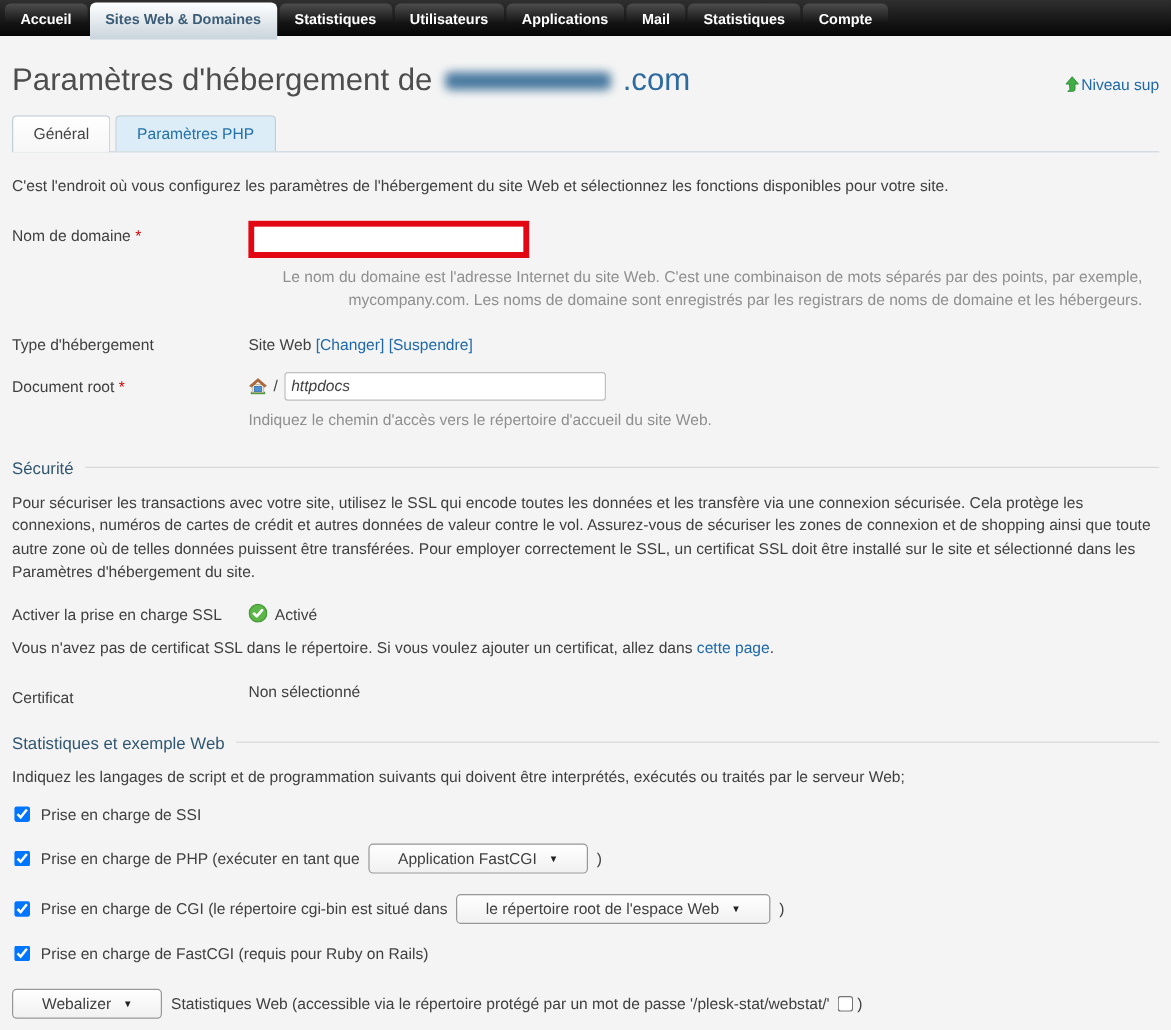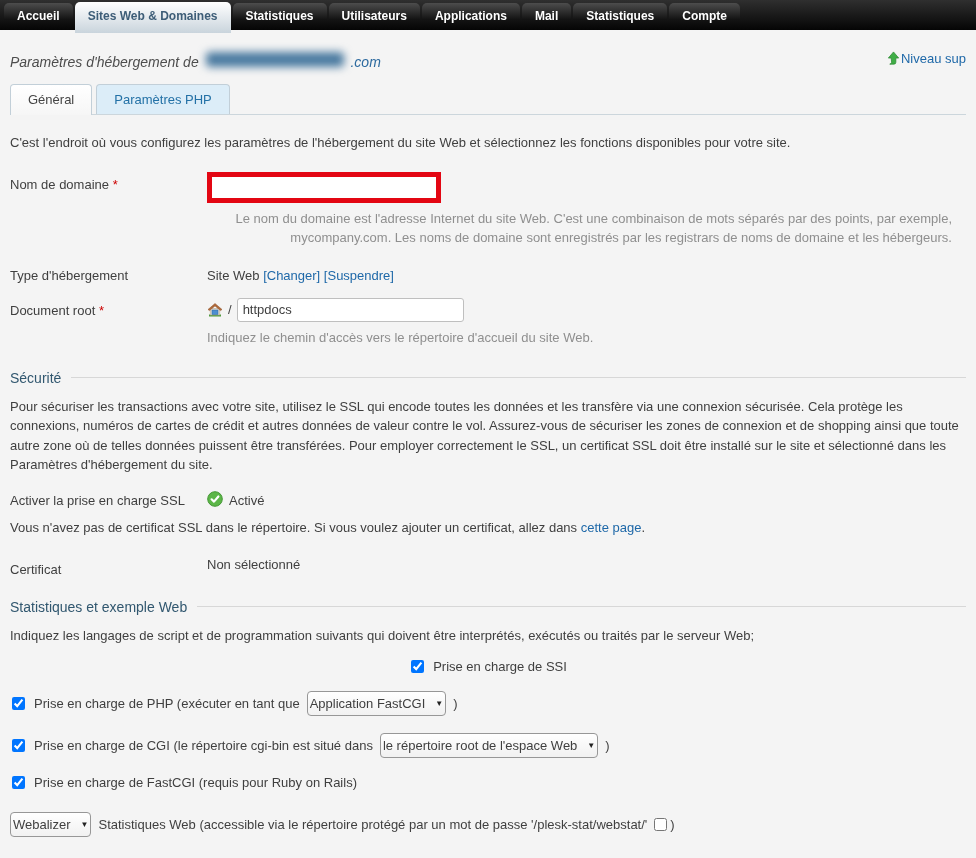--- a/index.html
+++ b/index.html
@@ -42,21 +42,21 @@
     color: #3d5d77;
   }
   
   .content { padding: 0 10px; }
   .title-row {
     margin-top: 21px;
     display: flex;
     justify-content: space-between;
     align-items: flex-end;
   }
-  .page-title { font-size: 14px; font-weight: normal; color: #4d4d4d; font-style: italic; }
+  .page-title { font-size: 26px; font-weight: normal; color: #4d4d4d; }
   .domain-redacted {
     display: inline-block;
     width: 138px;
     height: 15px;
     background: #49799f;
     border-radius: 4px;
     filter: blur(4px);
     margin: 0 3px;
   }
   .domain-suffix { color: #2d6a9f; }
@@ -113,28 +113,29 @@
     font-size: 13px;
     padding: 0 4px;
     background: #fff;
   }
   .hint { color: #8f8f8f; margin-top: 7px; max-width: 745px; line-height: 1.45; text-align: right; }
   .row-gap { margin-top: 15px; }
   .value-inline { padding-top: 5px; }
   a.link { color: #1e68a8; text-decoration: none; }
   .docroot-line { display: flex; align-items: center; gap: 5px; }
   .docroot-line input {
-    width: 227px;
+    width: 268px;
     height: 24px;
     border: 1px solid #bfbfbf;
     border-radius: 3px;
     padding: 0 5px;
     font-size: 13px;
     color: #3f3f3f;
     background: #fff;
+    font-style: italic;
   }
   .house-icon svg { display: block; }
   
   .section-head {
     display: flex;
     align-items: center;
     color: #31576f;
     font-size: 14px;
     margin: 22px 0 11px 0;
   }
@@ -153,21 +154,21 @@
     flex-wrap: nowrap;
     white-space: nowrap;
   }
   .check-row input[type="checkbox"] { margin: 0 9px 0 2px; width: 13px; height: 13px; }
   .sel {
     display: inline-flex;
     align-items: center;
     background: linear-gradient(#ffffff, #f1f1f1);
     border: 1px solid #979797;
     border-radius: 4px;
-    padding: 4px 2px;
+    padding: 4px 24px;
     margin: 0 7px;
     cursor: pointer;
   }
   .sel .caret { margin-left: 10px; font-size: 8px; color: #222; }
   .sel.first { margin-left: 0; }
   .inline-unchecked { margin: 0 3px 0 7px !important; }
 </style>
 </head>
 <body>
 
@@ -278,21 +279,21 @@
     <div class="form-label">Certificat</div>
     <div>Non sélectionné</div>
   </div>
 
   <div class="section-head">
     <span>Statistiques et exemple Web</span>
     <span class="line"></span>
   </div>
   <div class="para">Indiquez les langages de script et de programmation suivants qui doivent être interprétés, exécutés ou traités par le serveur Web;</div>
 
-  <div class="check-row" style="justify-content:center;">
+  <div class="check-row" style="">
     <input type="checkbox" checked="" style="">
     <span>Prise en charge de SSI</span>
   </div>
 
   <div class="check-row">
     <input type="checkbox" checked="" style="">
     <span>Prise en charge de PHP (exécuter en tant que</span>
     <span class="sel">
       <span>Application FastCGI</span>
       <span class="caret">▼</span>

